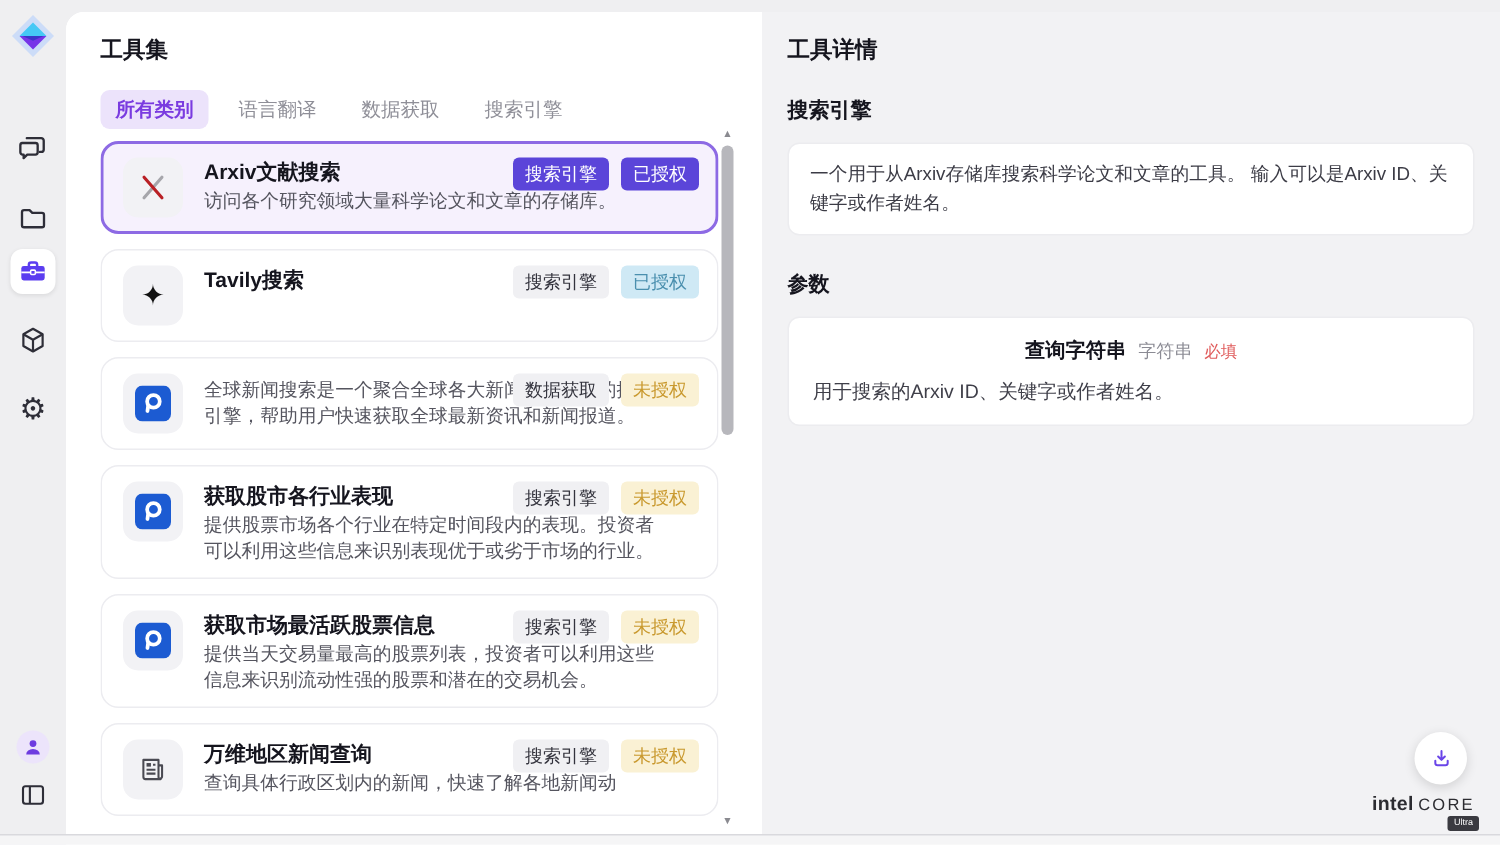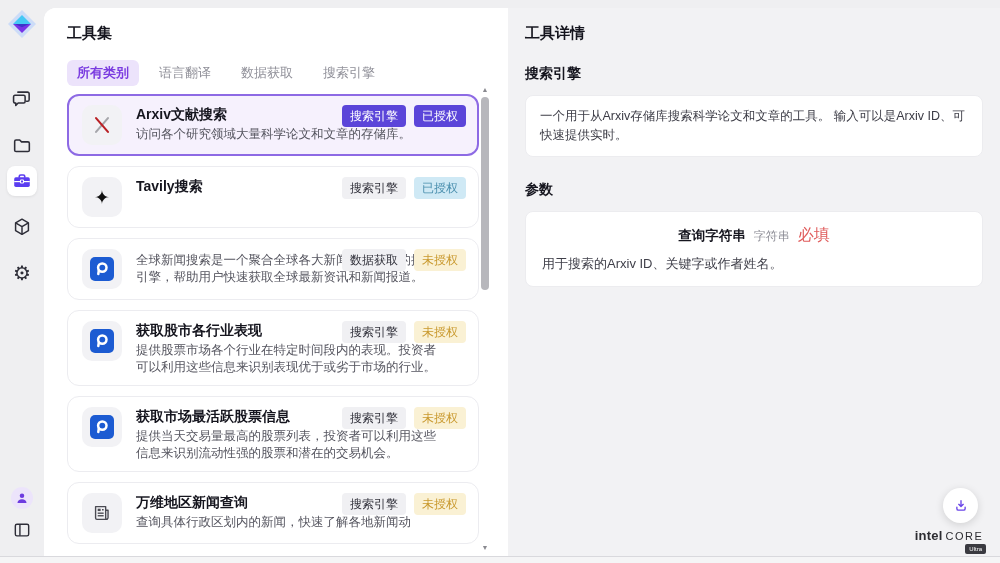--- a/index.html
+++ b/index.html
@@ -80,21 +80,21 @@
   .intro-heading { margin-top:22px; }
   .intro-box {
     margin-top:12px; background:#ffffff; border:1px solid #ececef; border-radius:8px;
     padding:11px 14px; font-size:12.5px; color:#3c3c46; line-height:1.5;
   }
   .params-heading { margin-top:24px; }
   .param-box { margin-top:12px; background:#ffffff; border:1px solid #ececef; border-radius:8px; padding:13px 16px; }
   .param-line1 { display:flex; align-items:baseline; gap:8px;justify-content:center; }
   .param-name { font-size:13.5px; font-weight:700; color:#15151e; }
   .param-type { font-size:12px; color:#8b8b94; }
-  .param-required { font-size:16px; color:#e05c5c; }
+  .param-required { font-size:11px; color:#e05c5c; }
   .param-desc { margin-top:9px; font-size:13px; color:#3f3f49; }
 
   
   .download-btn {
     position:absolute; top:488px; right:22px; width:35px; height:35px; border:none; border-radius:50%;
     background:#ffffff; box-shadow:0 2px 8px rgba(0,0,0,.14); cursor:pointer;
     display:flex; align-items:center; justify-content:center; z-index:6;
   }
   .intel-logo { position:absolute; top:528px; right:12px; width:78px; z-index:6; }
   .intel-row { display:flex; align-items:baseline; justify-content:center; gap:3px; }
@@ -300,21 +300,21 @@
         </div>
         <span class="scroll-arrow">▼</span>
       </div>
     </section>
 
     <section class="detail-pane">
       <h2 class="detail-title">工具详情</h2>
 
       <h3 class="section-heading intro-heading">搜索引擎</h3>
       <div class="intro-box">
-        <span>一个用于从Arxiv存储库搜索科学论文和文章的工具。 输入可以是Arxiv ID、可快速提供实时。</span>
+        <span>一个用于从Arxiv存储库搜索科学论文和文章的工具。 输入可以是Arxiv ID、关键字或作者姓名。</span>
       </div>
 
       <h3 class="section-heading params-heading">参数</h3>
       <div class="param-box">
         <div class="param-line1">
           <span class="param-name">查询字符串</span>
           <span class="param-type">字符串</span>
           <span class="param-required">必填</span>
         </div>
         <div class="param-desc">用于搜索的Arxiv ID、关键字或作者姓名。</div>

